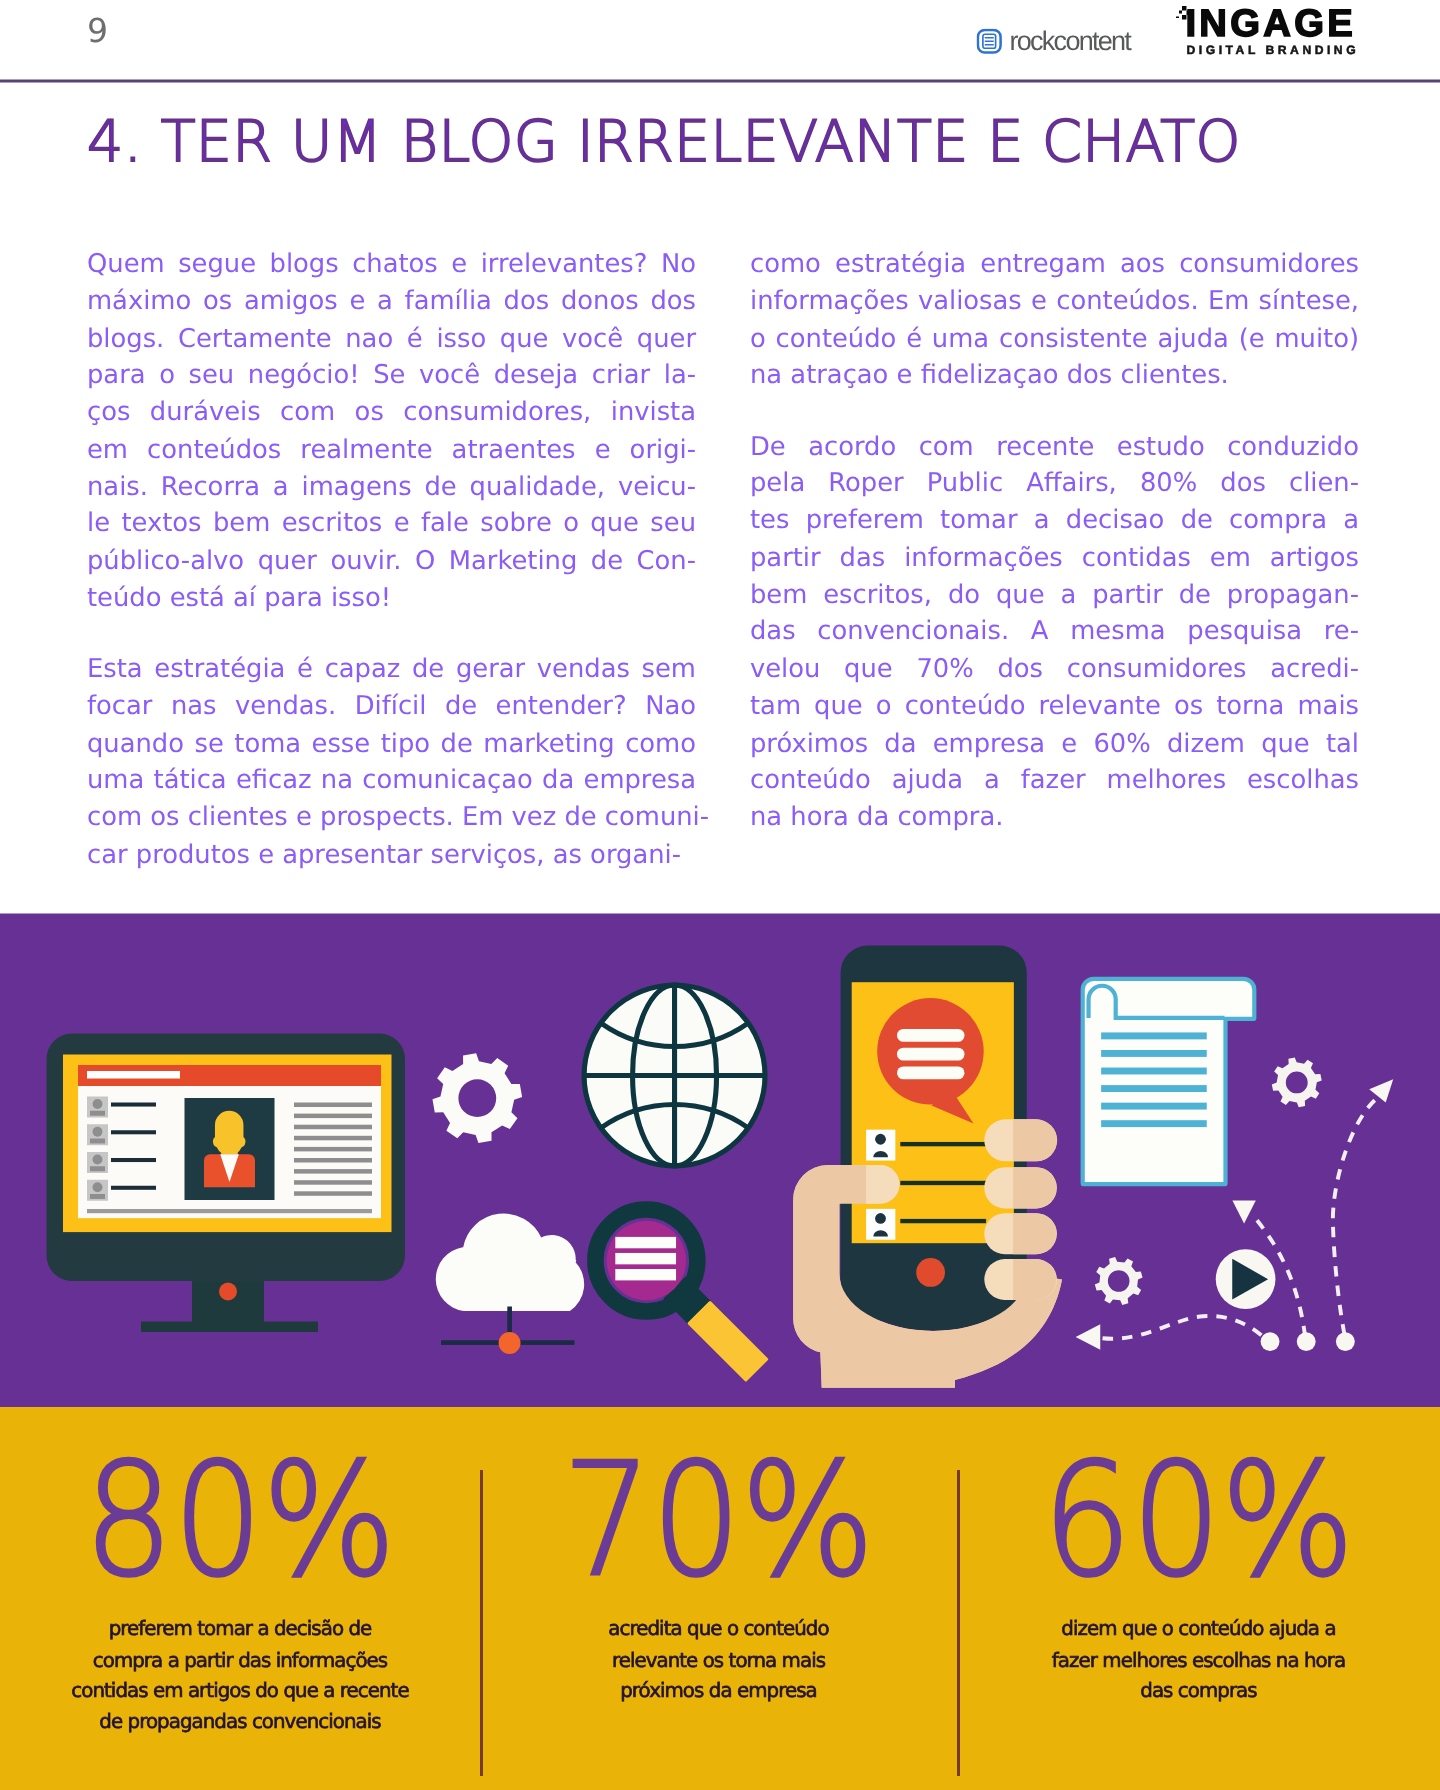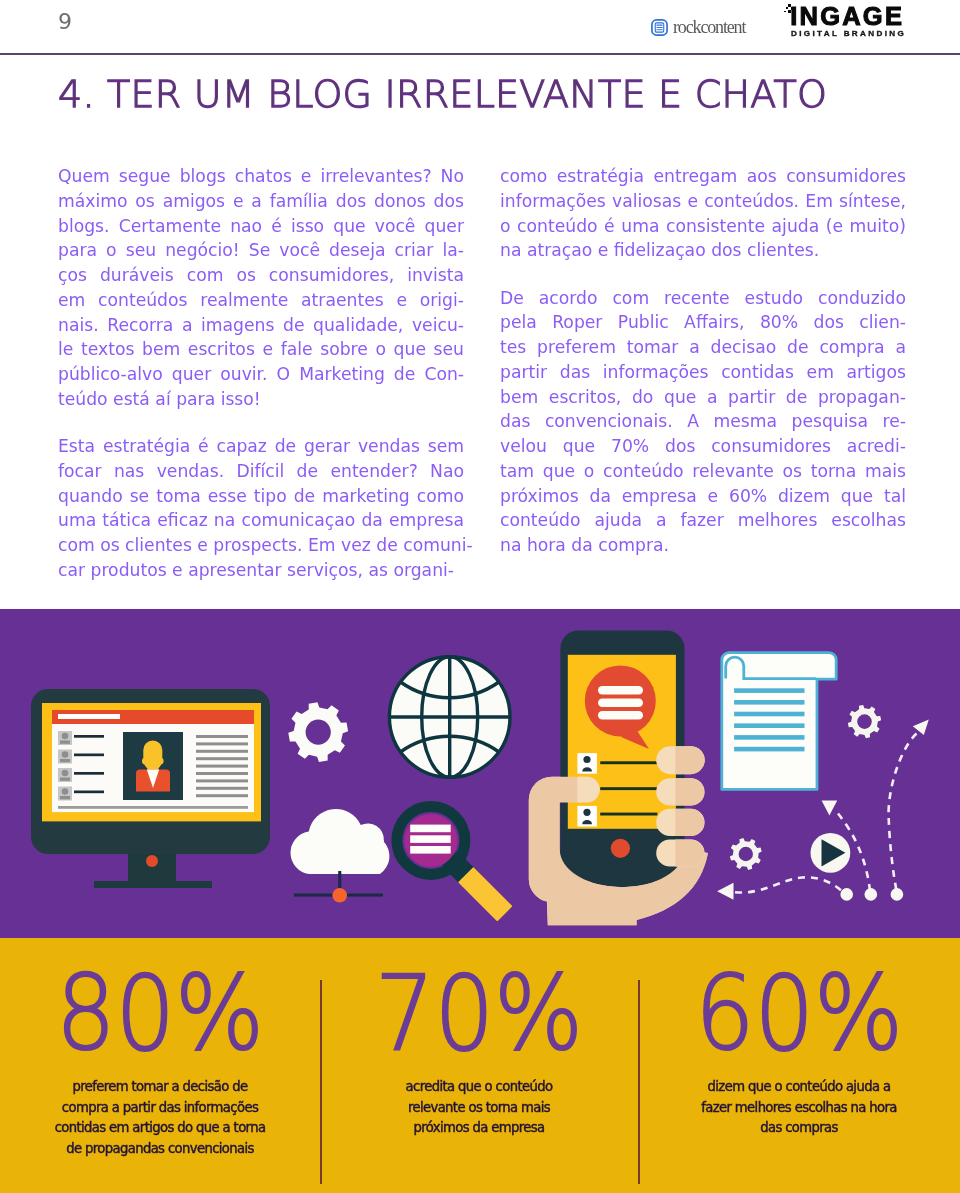--- a/index.html
+++ b/index.html
@@ -8,30 +8,30 @@
   .page{position:absolute;inset:0;width:960px;height:1193px;}
 
   
   .header{position:absolute;left:0;top:0;width:960px;height:54px;}
   .page-num{position:absolute;left:58px;top:9px;font-family:"DejaVu Sans",sans-serif;font-size:22px;color:#6d6e70;}
   .header-rule{position:absolute;left:0;top:52.5px;width:960px;height:2.2px;background:#5a4270;}
 
   
   .rc-logo{position:absolute;left:651px;top:18px;height:18px;display:flex;align-items:center;}
   .rc-mark{width:17px;height:17px;flex:none;display:block;}
-  .rc-word{font-family:Liberation Serif, serif;font-size:18.0px;color:#58595b;letter-spacing:-1.15px;line-height:19px;margin-left:5px;}
+  .rc-word{font-family:Liberation Sans, sans-serif;font-size:18.0px;color:#58595b;letter-spacing:-1.15px;line-height:19px;margin-left:5px;}
 
   
   .ing-logo{position:absolute;left:782px;top:2px;width:128px;height:38px;}
   .ing-word{position:absolute;left:8.3px;top:1.5px;font-family:"Liberation Sans",sans-serif;font-weight:bold;font-size:25.5px;color:#0a0a0a;-webkit-text-stroke:1.05px #0a0a0a;letter-spacing:2.2px;line-height:25px;}
   .ing-tag{position:absolute;left:9px;top:27px;font-family:"Liberation Sans",sans-serif;font-weight:bold;font-size:8.1px;color:#161616;-webkit-text-stroke:0.35px #161616;letter-spacing:2.35px;line-height:9px;}
   .ing-px{position:absolute;background:#0a0a0a;}
 
   
-  .title{position:absolute;left:58px;top:71.5px;font-family:"DejaVu Sans",sans-serif;font-size:38px;font-weight:200;color:#404040;-webkit-text-stroke:1.3px #663188;letter-spacing:0.25px;white-space:nowrap;}
+  .title{position:absolute;left:58px;top:71.5px;font-family:"DejaVu Sans",sans-serif;font-size:38px;font-weight:200;color:#6d28d9;-webkit-text-stroke:1.3px #663188;letter-spacing:0.25px;white-space:nowrap;}
 
   
   .cols{position:absolute;left:58px;top:164px;width:852px;height:430px;}
   .col{position:absolute;top:0;width:406px;font-family:"DejaVu Sans",sans-serif;font-size:17.2px;color:#8b5cf6;}
   .col.left{left:0;}
   .col.right{left:442px;}
   .col p.para{margin:0 0 22.5px 0;}
   .col p.para:last-child{margin-bottom:0;}
   .ln{display:block;height:24.78px;line-height:24.78px;text-align:justify;text-align-last:justify;white-space:nowrap;}
   .ln.last{text-align-last:left;}
@@ -329,21 +329,21 @@
 
   <div class="yellow-band">
     <div class="divider" style="left:320px;top:42px;height:204px;"></div>
     <div class="divider" style="left:638px;top:42px;height:204px;"></div>
 
     <div class="stat" style="left:0px;width:320px;">
       <div class="big">80%</div>
       <div class="cap">
           <span class="ln">preferem tomar a decisão de</span>
           <span class="ln">compra a partir das informações</span>
-          <span class="ln">contidas em artigos do que a torna</span>
+          <span class="ln">contidas em artigos do que a recente</span>
           <span class="ln last">de propagandas convencionais</span>
         </div>
     </div>
     <div class="stat" style="left:320px;width:318px;">
       <div class="big">70%</div>
       <div class="cap">
           <span class="ln">acredita que o conteúdo</span>
           <span class="ln">relevante os torna mais</span>
           <span class="ln last">próximos da empresa</span>
         </div>

